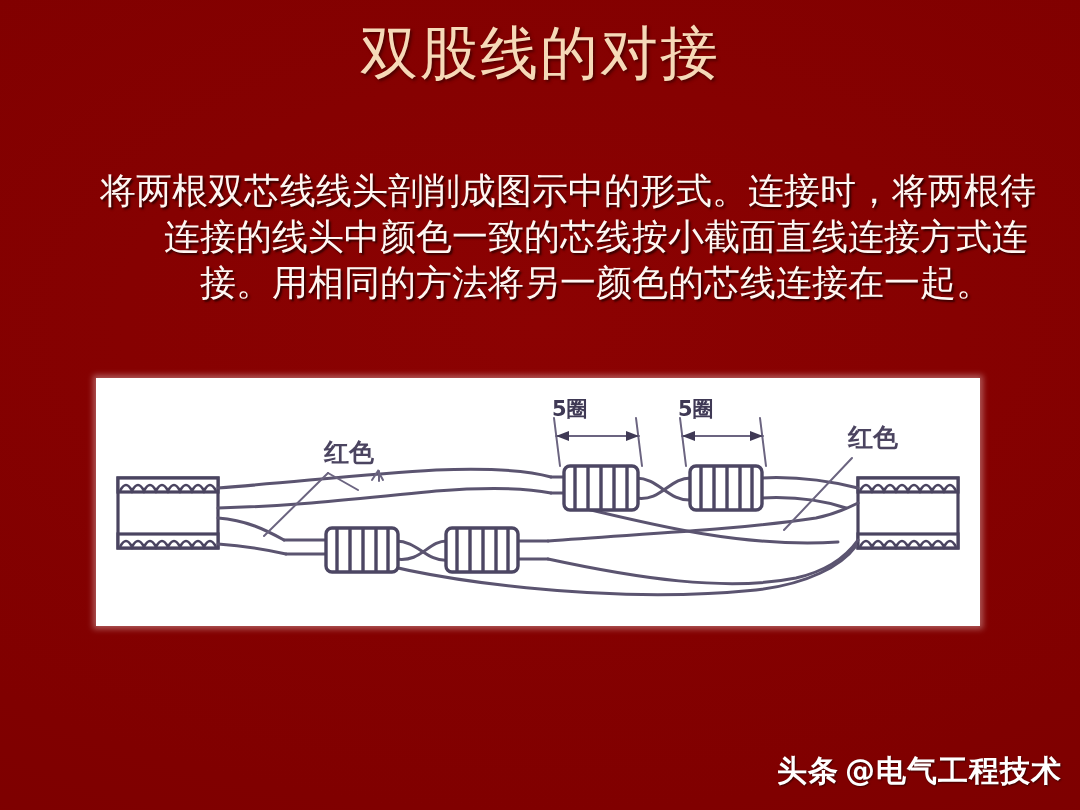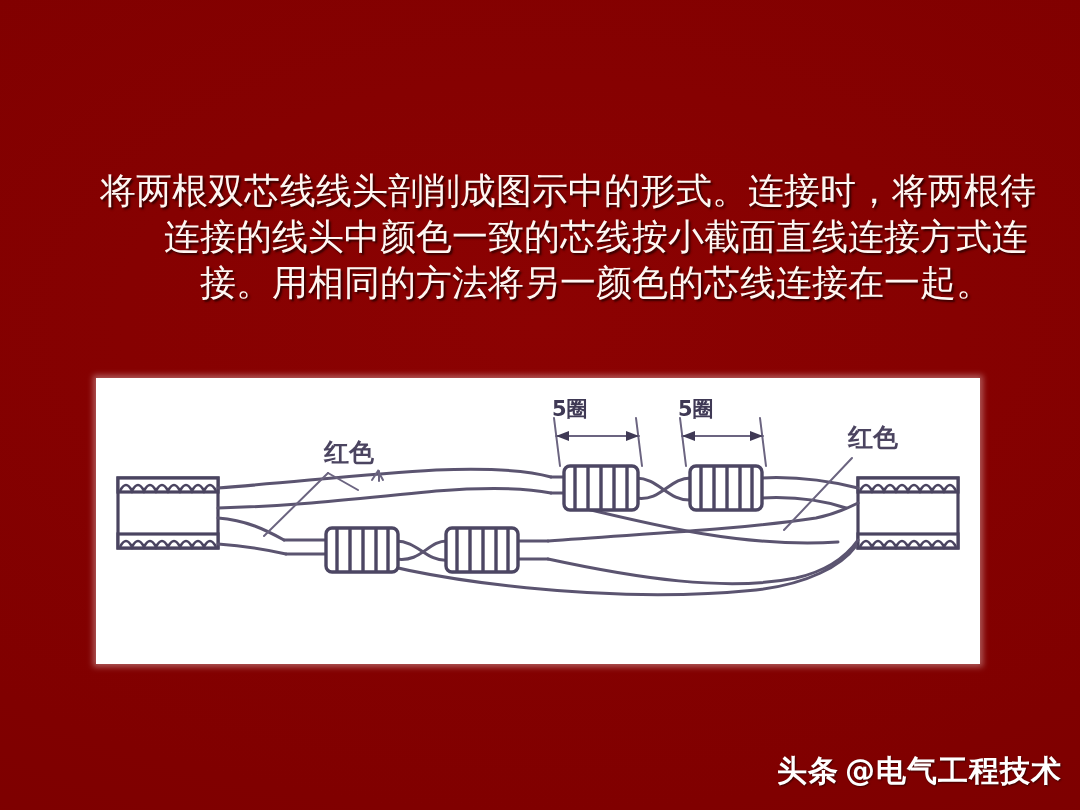--- a/index.html
+++ b/index.html
@@ -56,21 +56,21 @@
     padding-left: 56px;
     text-align: center;
   }
 
   
   #figure-panel {
     position: absolute;
     left: 96px;
     top: 378px;
     width: 884px;
-    height: 286px;
+    height: 248px;
     background: #ffffff;
     box-shadow: 0 0 6px 3px rgba(255,255,255,0.35);
   }
   #figure-panel svg {
     display: block;
     width: 884px;
     height: 286px;
   }
   .dg-stroke {
     fill: none;
@@ -127,20 +127,21 @@
     text-shadow: 1px 1px 2px rgba(0,0,0,0.55);
     white-space: nowrap;
   }
   #watermark .wm-brand { margin-right: 6px; }
 </style>
 </head>
 <body>
 
 <div id="slide">
 
+  <div id="title">双股线的对接</div>
 
   <div id="body-text">将两根双芯线线头剖削成图示中的形式。连接时，将两根待连接的线头中颜色一致的芯线按小截面直线连接方式连接。用相同的方法将另一颜色的芯线连接在一起。</div>
 
   <div id="figure-panel">
     <svg viewBox="0 0 884 286" xmlns="http://www.w3.org/2000/svg">
 
       <g>
         <rect class="dg-sheath" x="22" y="100" width="100" height="70"></rect>
 
         <rect class="dg-sheath" x="22" y="100" width="100" height="14"></rect>

